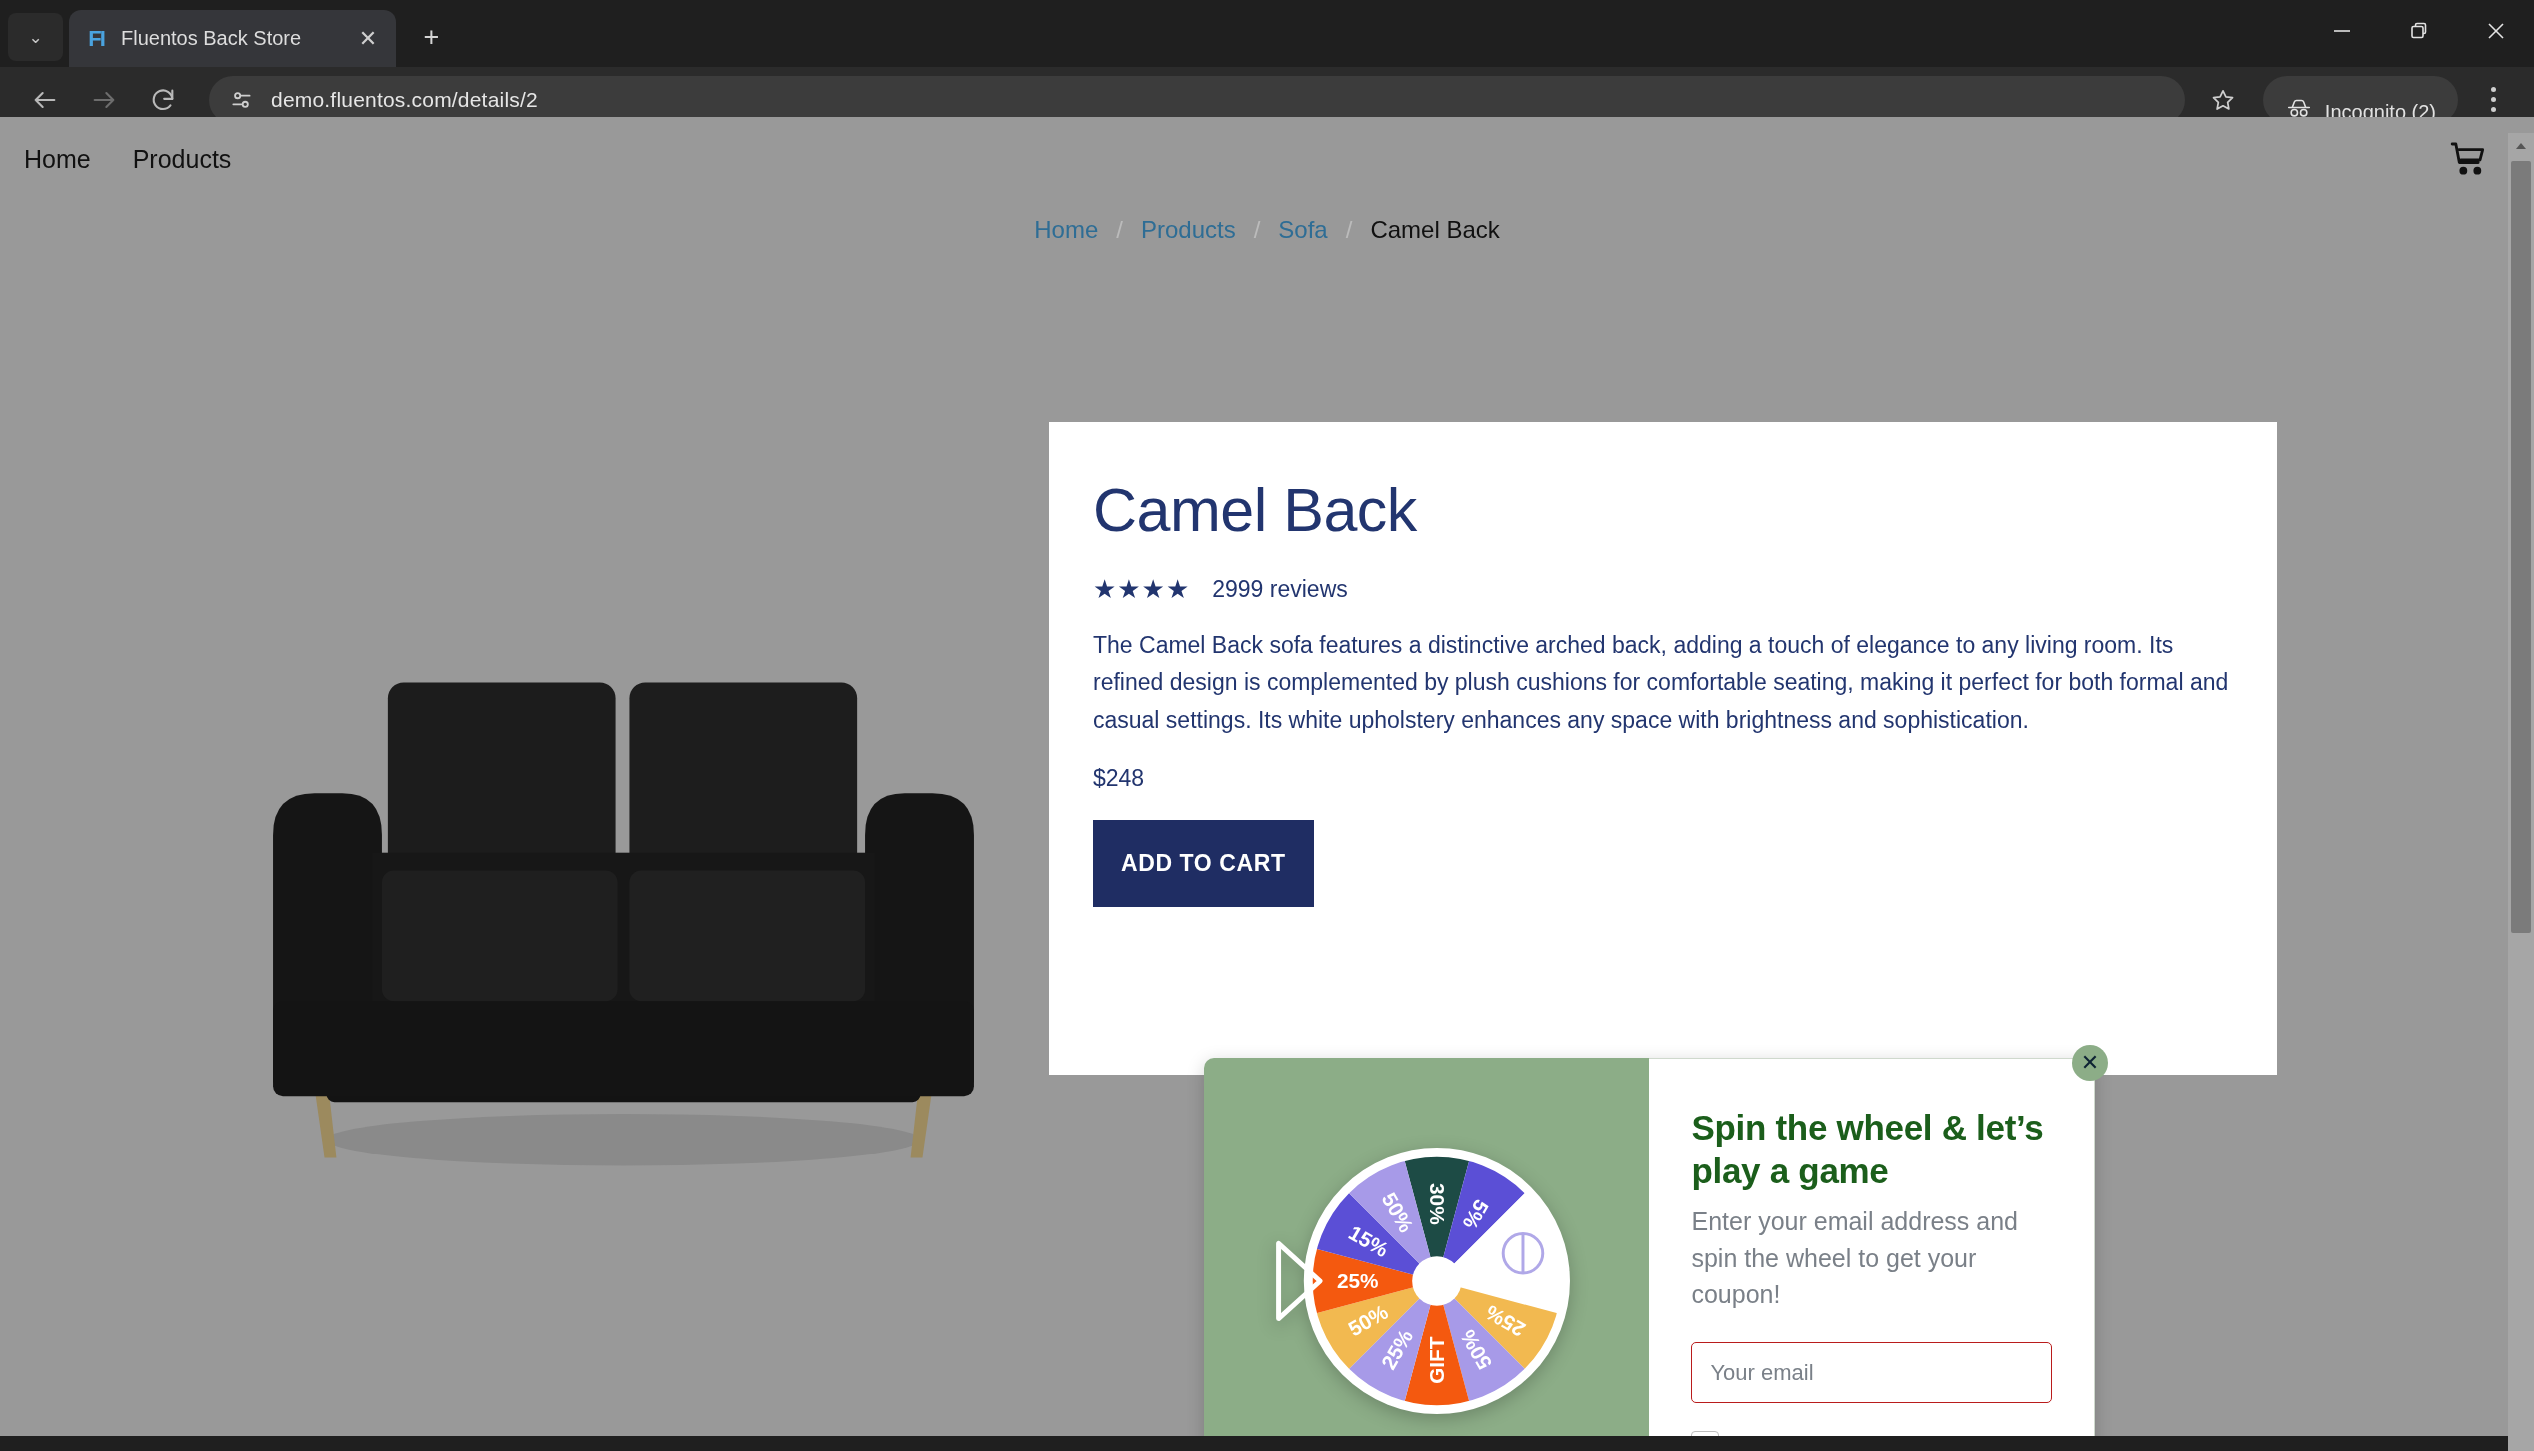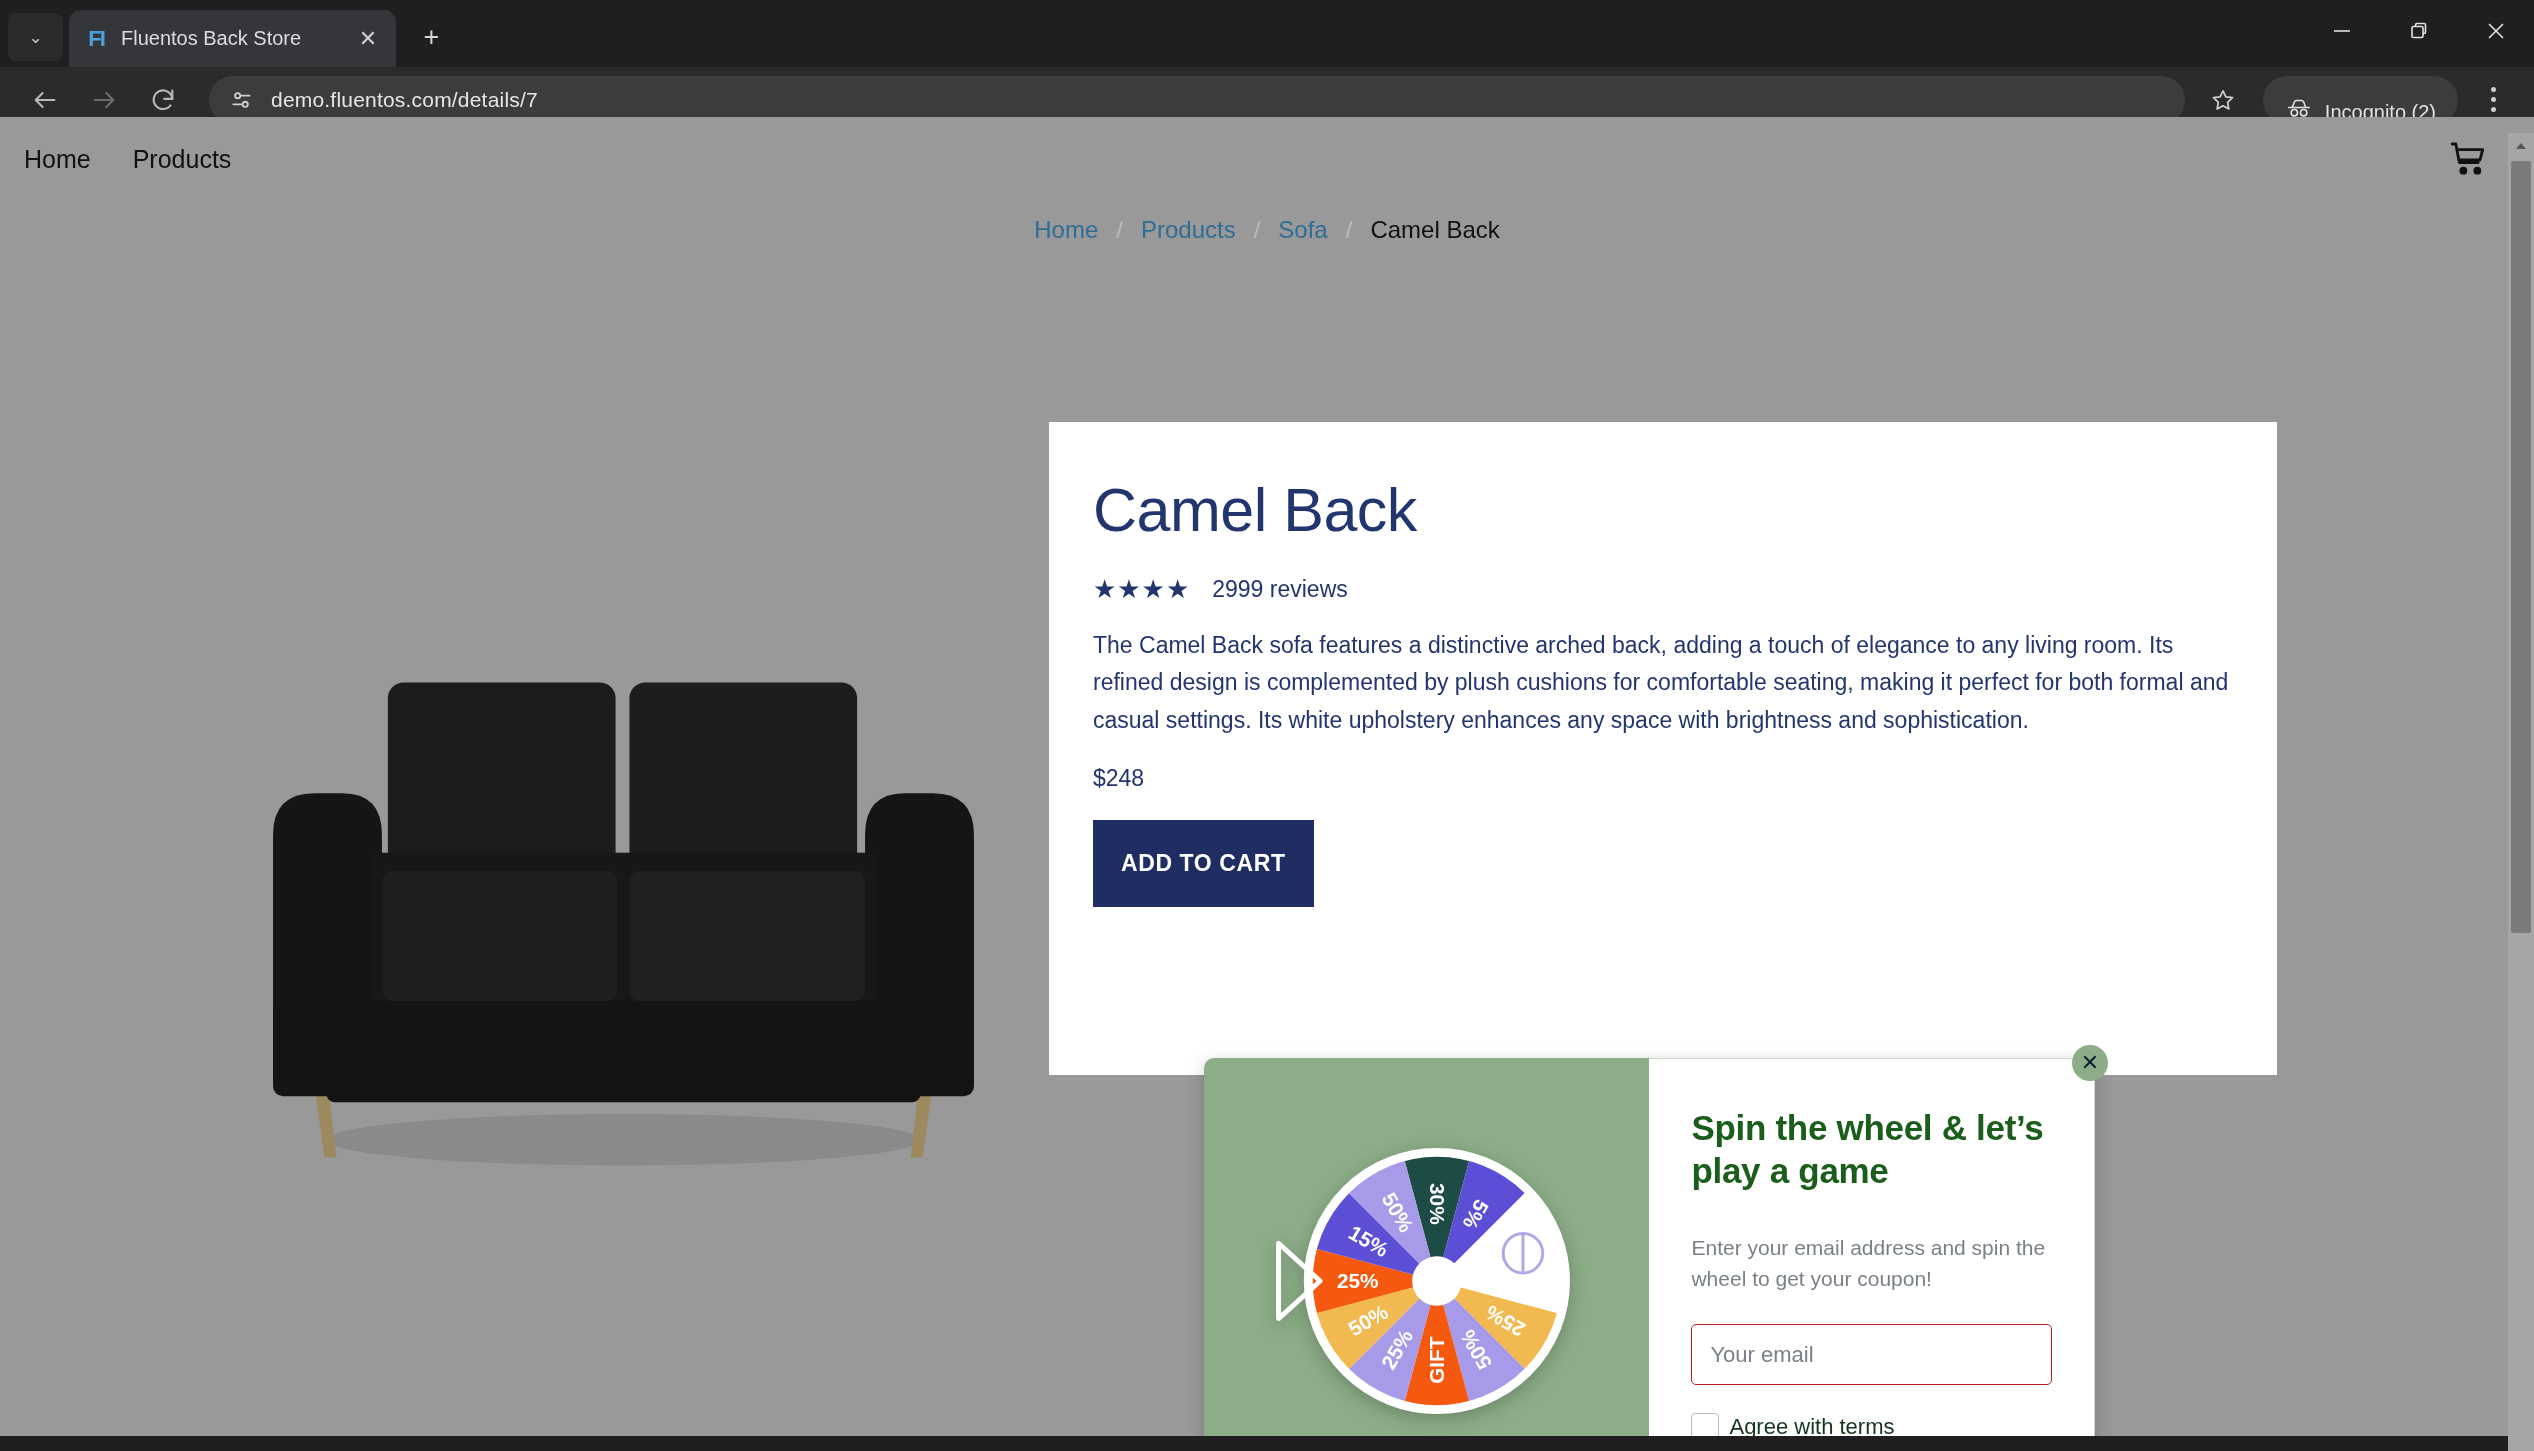--- a/index.html
+++ b/index.html
@@ -130,21 +130,21 @@
   }
   .spin-right{
     width:446px; background:#fff; border-radius:0 10px 10px 0;
     border:1px solid #cfd9cd; border-left:none;
     padding:48px 42px 0 42px; position:relative;
   }
   .spin-title{
     color:#1b5e1b; font-size:35px; font-weight:bold; line-height:1.22;
     letter-spacing:-0.3px;
   }
-  .spin-sub{ color:#7a8088; font-size:21px; line-height:1.45; margin-top:41px; }
+  .spin-sub{ color:#7a8088; font-size:25px; line-height:1.45; margin-top:11px; }
   .spin-email{
     width:100%; height:61px; margin-top:30px; border:1px solid #b91c1c;
     border-radius:5px; font-size:22px; padding:0 18px; color:#333;
     font-family:"Liberation Sans", sans-serif; outline:none; background:#fff;
   }
   .spin-email::placeholder{ color:#7a8088; }
   .spin-terms{ display:flex; align-items:center; gap:10px; margin-top:28px; }
   .cbox{
     width:28px; height:28px; border:1px solid #bdbdbd; border-radius:4px;
     background:#fff; display:block; cursor:pointer;
@@ -228,21 +228,21 @@
 
     <div class="omnibox">
       <span class="omni-icon">
         <svg width="26" height="26" viewBox="0 0 24 24" fill="none" stroke="currentColor" stroke-width="1.7">
           <circle cx="8" cy="8" r="2.4"></circle>
             <line x1="11.5" y1="8" x2="19" y2="8" stroke-linecap="round"></line>
           <circle cx="15" cy="16" r="2.4"></circle>
             <line x1="4" y1="16" x2="11.5" y2="16" stroke-linecap="round"></line>
         </svg>
       </span>
-      <span class="omni-url">demo.fluentos.com/details/7</span>
+      <span class="omni-url">demo.fluentos.com/details/2</span>
     </div>
 
     <span class="star">
       <svg width="26" height="26" viewBox="0 0 24 24" fill="none" stroke="currentColor" stroke-width="1.6" stroke-linejoin="round">
           <path d="M12 3.5l2.7 5.6 6.1.8-4.5 4.3 1.1 6.1L12 17.4l-5.4 2.9 1.1-6.1-4.5-4.3 6.1-.8z"></path>
         </svg>
     </span>
 
     <div class="incognito">
       <span>

